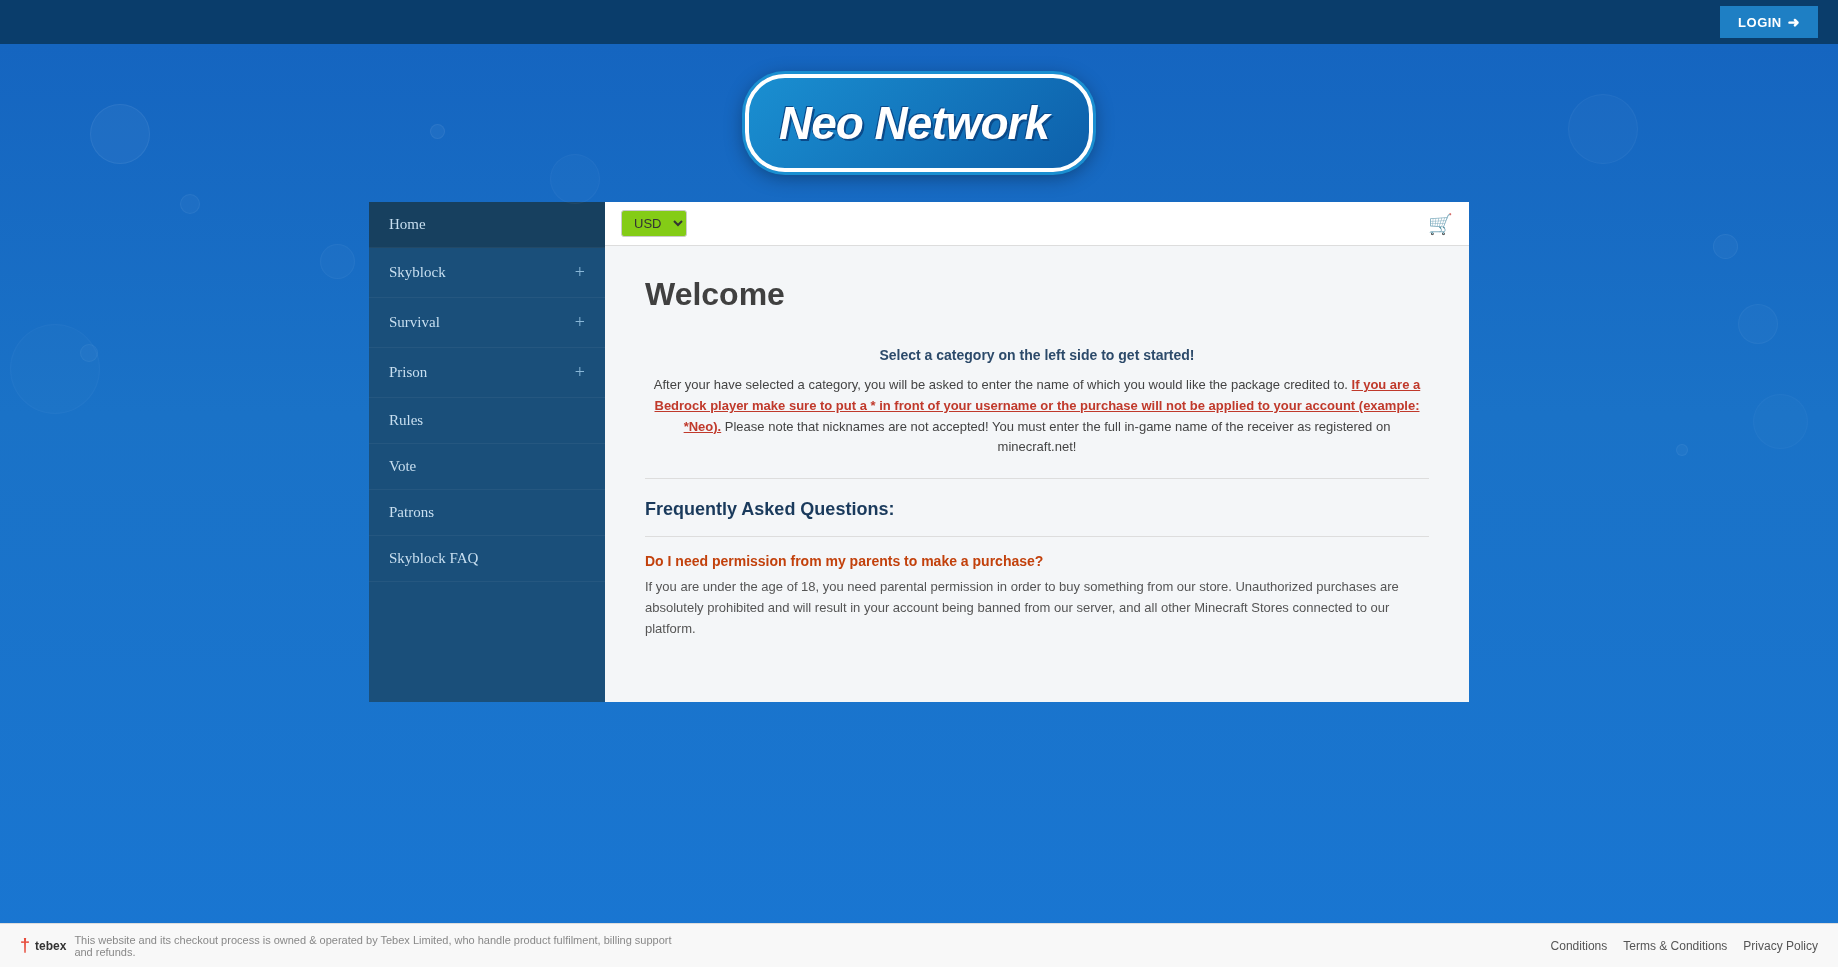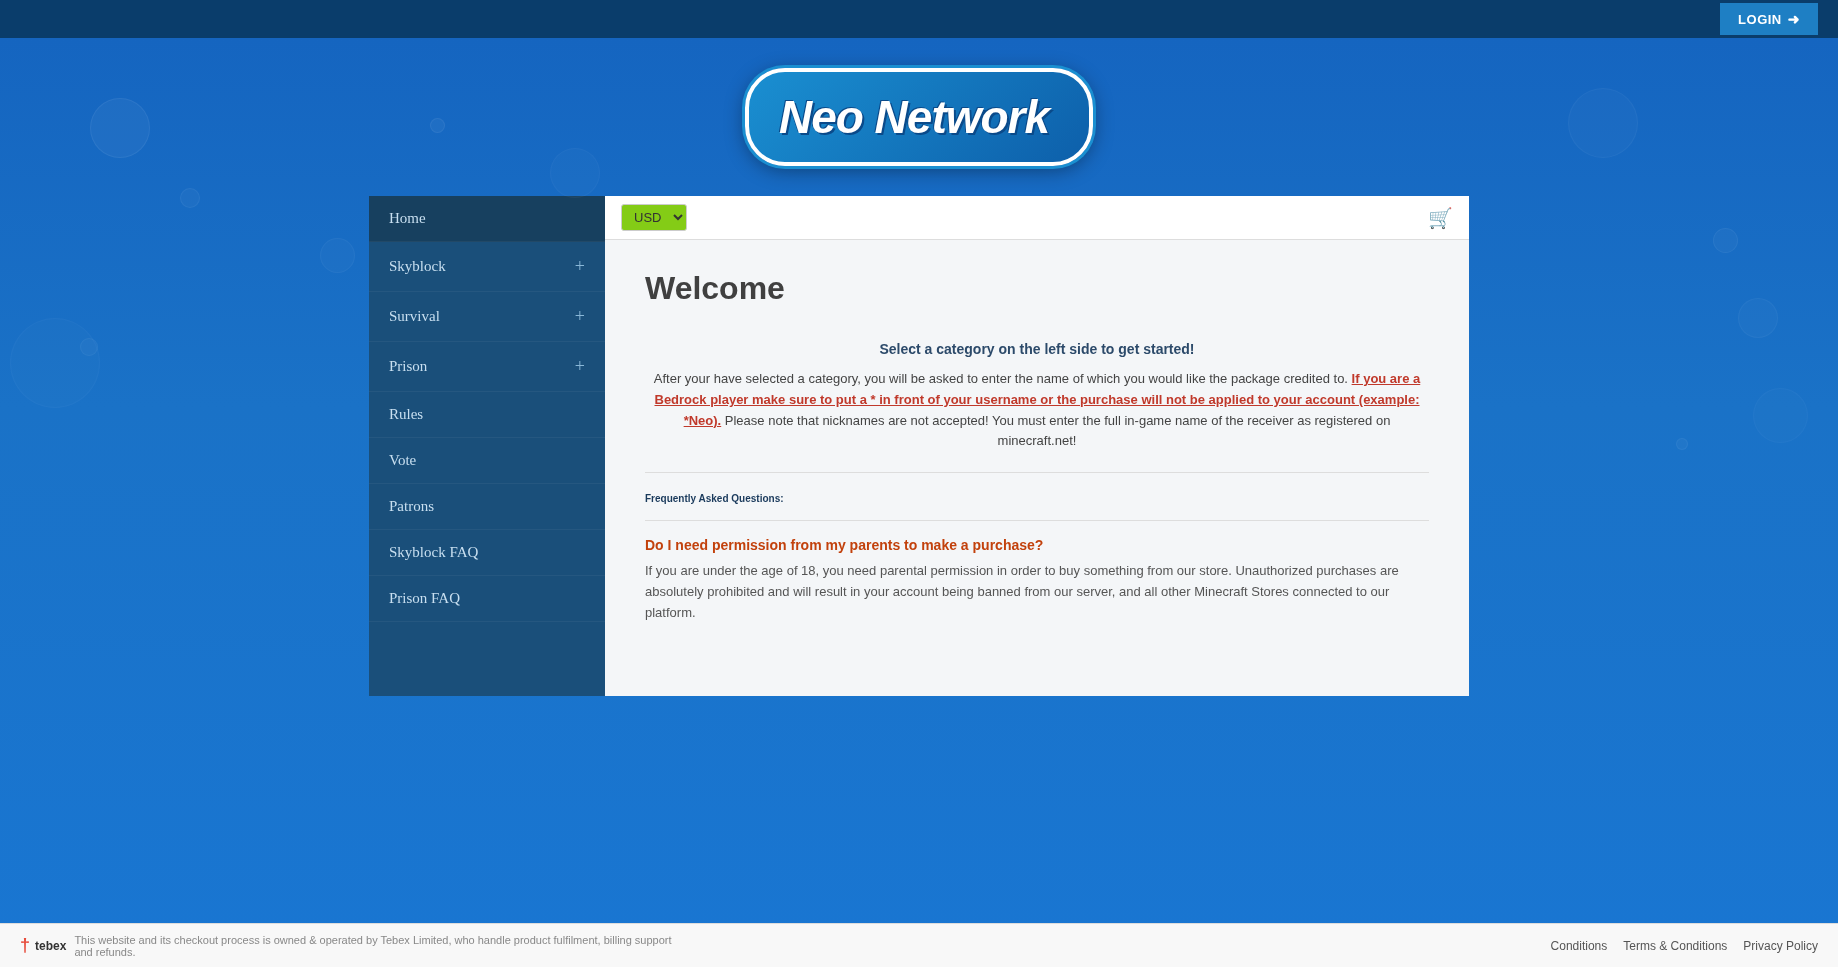--- a/index.html
+++ b/index.html
@@ -6,21 +6,21 @@
     body {
       font-family: 'Segoe UI', Arial, sans-serif;
       background-color: #0d5a9e;
       min-height: 967px;
       overflow-x: hidden;
     }
 
     
     .top-nav {
       background-color: #0a3d6b;
-      height: 38px;
+      height: 44px;
       display: flex;
       align-items: center;
       justify-content: flex-end;
       padding: 0 20px;
     }
     .login-btn {
       background-color: #1e7fc4;
       color: #fff;
       border: none;
       padding: 8px 18px;
@@ -160,21 +160,21 @@
       color: #c0392b;
       font-weight: bold;
       text-decoration: underline;
     }
 
     .faq-section {
       margin-top: 10px;
     }
     .faq-title {
       font-weight: bold;
-      font-size: 10px;
+      font-size: 18px;
       color: #1a3a5c;
       margin-bottom: 16px;
     }
     .faq-item {
       border-top: 1px solid #ddd;
       padding: 16px 0;
     }
     .faq-question {
       font-weight: bold;
       font-size: 14px;
@@ -317,23 +317,20 @@
         <span>Rules</span>
       </div>
       <div class="sidebar-item">
         <span>Vote</span>
       </div>
       <div class="sidebar-item">
         <span>Patrons</span>
       </div>
       <div class="sidebar-item">
         <span>Skyblock FAQ</span>
-      </div>
-      <div class="sidebar-item">
-        <span>Prison FAQ</span>
       </div>
     </div>
 
     <div class="content-area">
 
       <div class="currency-bar">
         <select class="currency-select">
           <option>USD</option>
           <option>EUR</option>
           <option>GBP</option>

